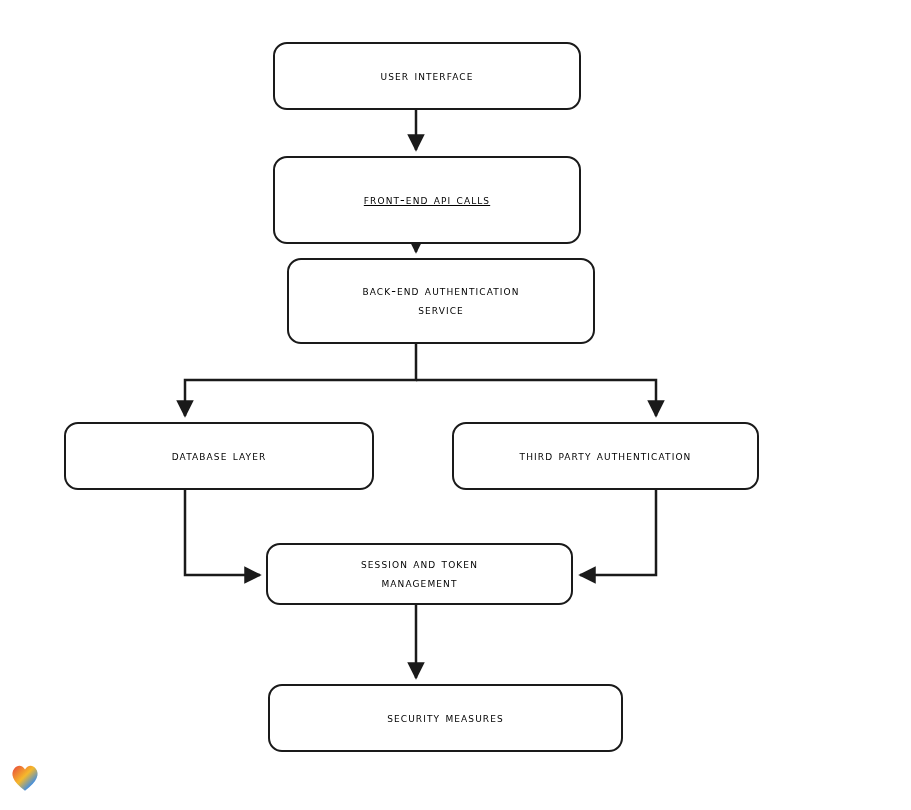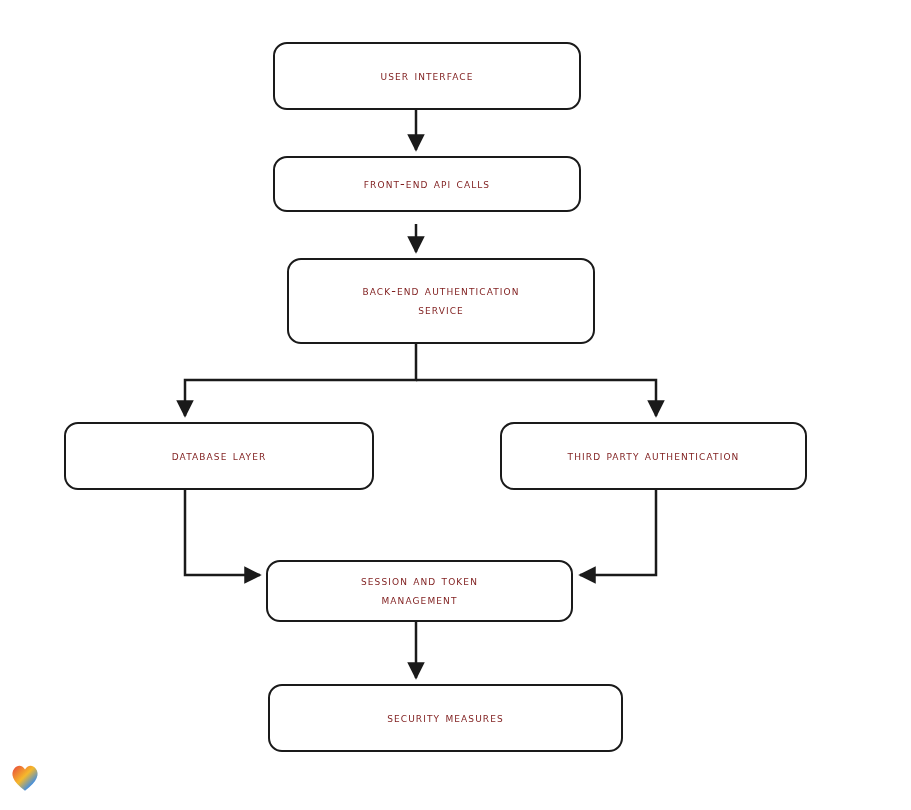--- a/index.html
+++ b/index.html
@@ -24,21 +24,21 @@
   .node {
     position: absolute;
     box-sizing: border-box;
     border: 2.5px solid #1a1a1a;
     border-radius: 14px;
     background: #ffffff;
     display: flex;
     align-items: center;
     justify-content: center;
     text-align: center;
-    color: #7f1d1d;
+    color: #000000;
     font-family: "DejaVu Sans", sans-serif;
     font-size: 13px;
     letter-spacing: 1.1px;
     font-variant: small-caps;
     text-transform: lowercase;
     line-height: 1.45;
     padding: 4px 10px;
   }
   .node span {
     display: block;
@@ -97,38 +97,38 @@
 
     <g>
       <path d="M 416 605 L 416 678" stroke="#1a1a1a" stroke-width="2.5" fill="none" marker-end="url(#arrow)"></path>
     </g>
   </svg>
 
   <div class="node" style="left:273px; top:42px; width:308px; height:68px;">
     <span>User Interface</span>
   </div>
 
-  <div class="node" style="left:273px; top:156px; width:308px; height:56px;">
+  <div class="node" style="left:273px; top:156px; width:308px; height:88px;text-decoration:underline;">
     <span>Front-End API Calls</span>
   </div>
 
   <div class="node" style="left:287px; top:258px; width:308px; height:86px;">
     <span>Back-End Authentication
 Service</span>
   </div>
 
   <div class="node" style="left:64px; top:422px; width:310px; height:68px;text-align:center;">
     <span>Database Layer</span>
   </div>
 
-  <div class="node" style="left:452px; top:422px; width:307px; height:68px;margin-left:48px;">
+  <div class="node" style="left:452px; top:422px; width:307px; height:68px;">
     <span>Third Party Authentication</span>
   </div>
 
-  <div class="node" style="left:266px; top:560px; width:307px; height:62px;">
+  <div class="node" style="left:266px; top:543px; width:307px; height:62px;">
     <span>Session and Token
 Management</span>
   </div>
 
   <div class="node" style="left:268px; top:684px; width:355px; height:68px;">
     <span>Security Measures</span>
   </div>
 
   <svg class="heart-logo" viewBox="0 0 32 32">
     <defs>

